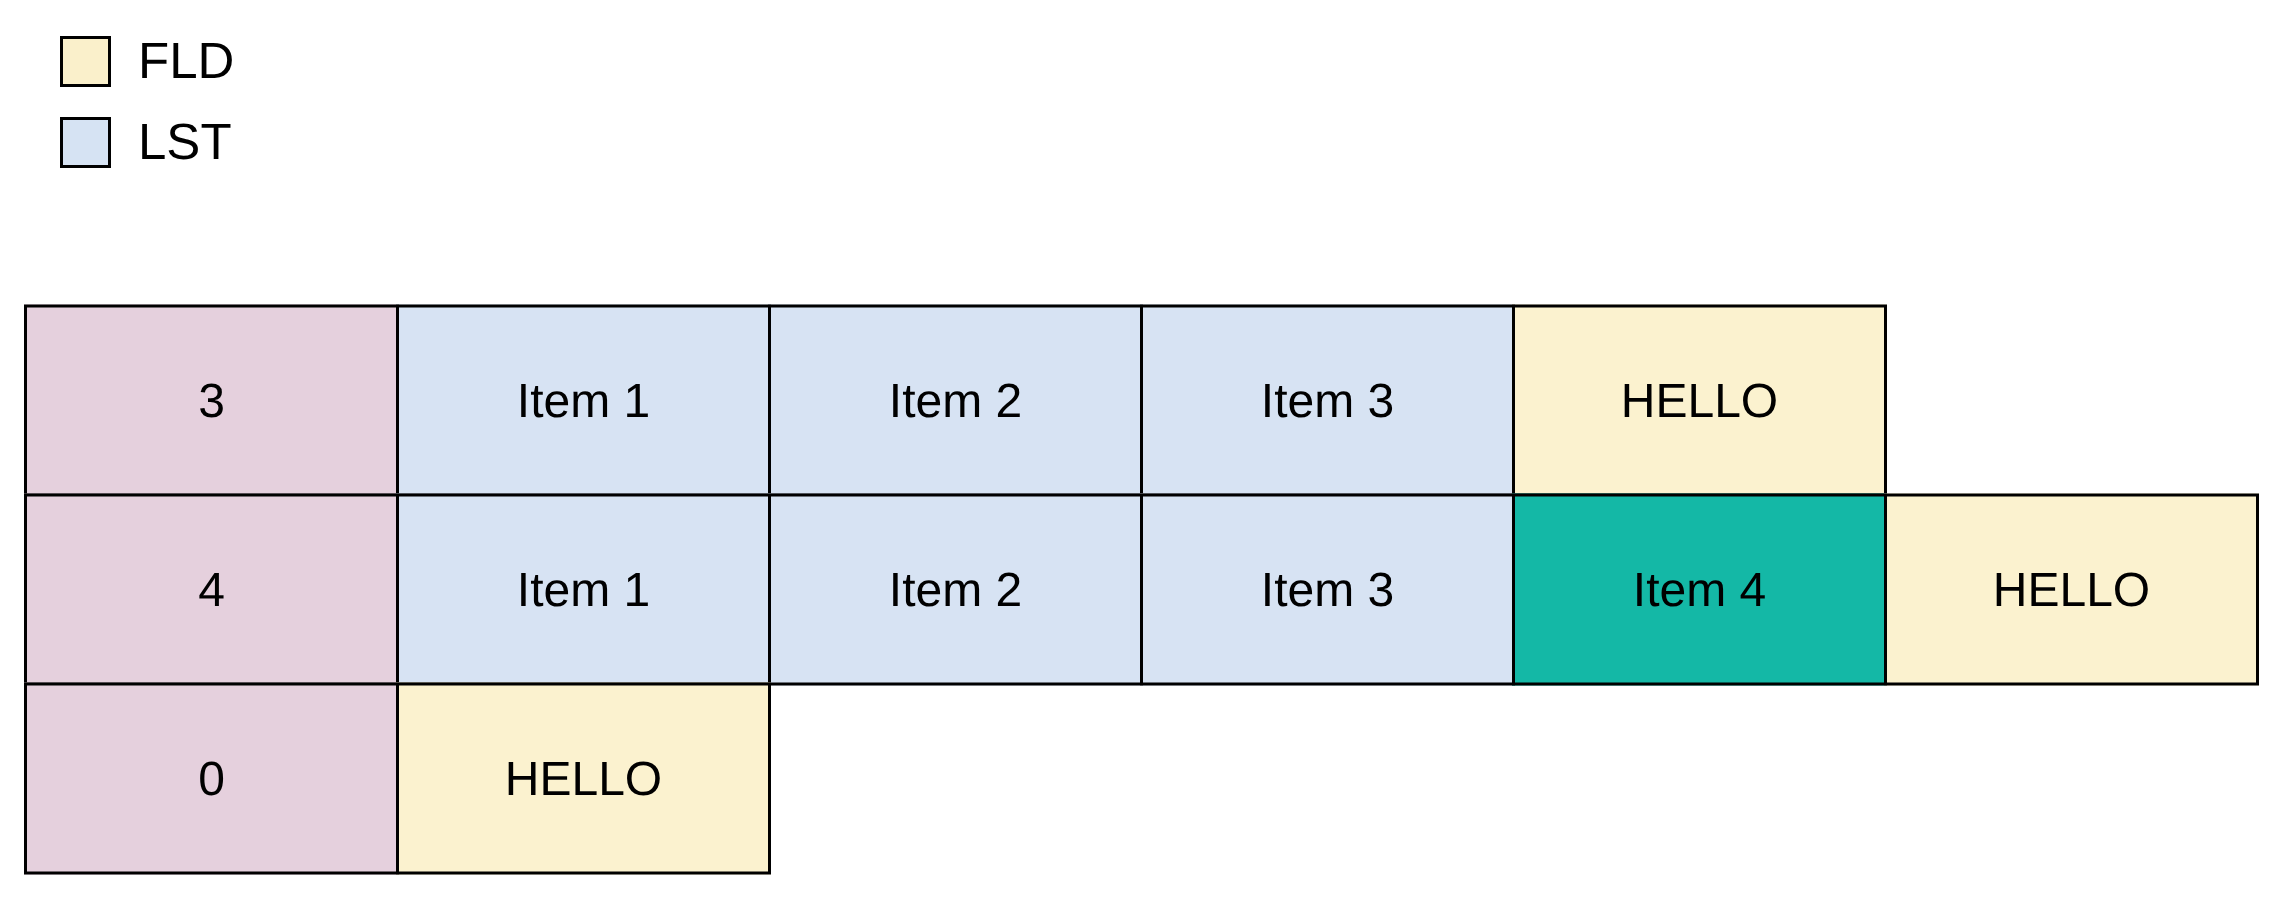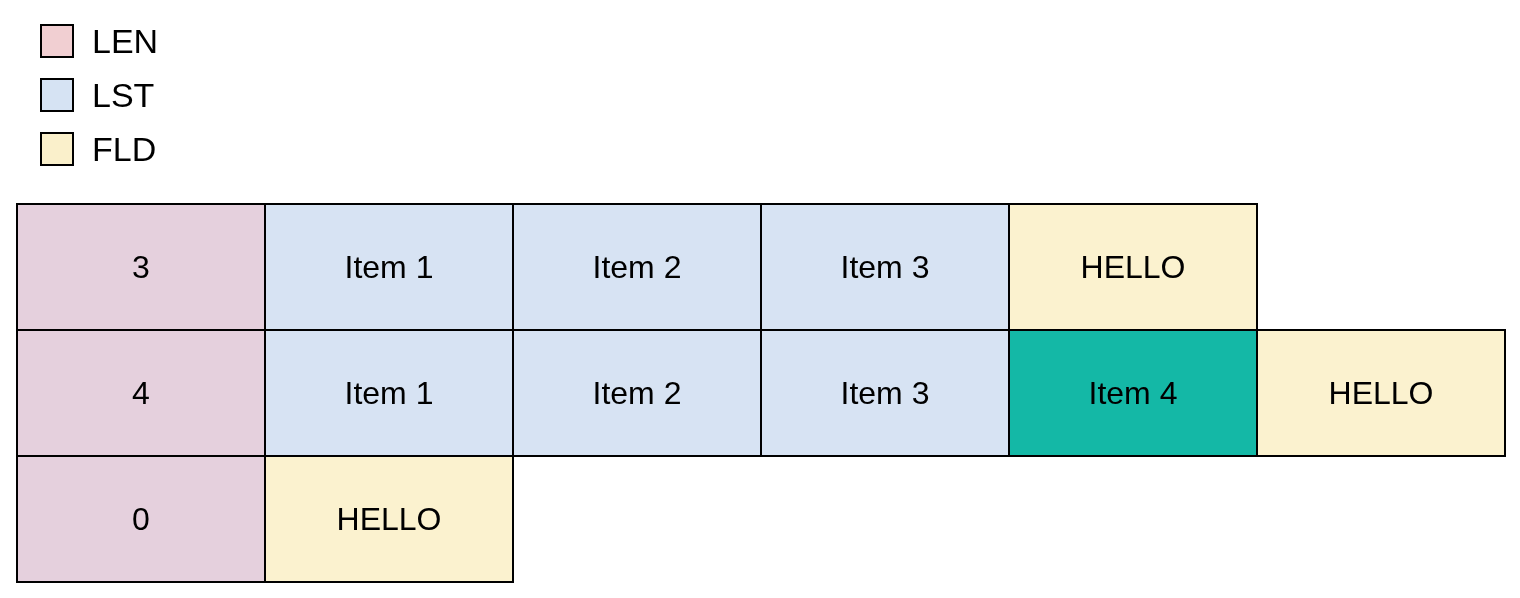--- a/index.html
+++ b/index.html
@@ -65,30 +65,26 @@
   }
   .cell + .cell { margin-left: -2px; }
 </style>
 </head>
 <body>
 
 <div class="canvas">
 
   <div class="legend">
     <div class="legend-item">
-      <div class="legend-swatch" style="background-color: rgb(241, 207, 210);"></div>
-      <div class="legend-label">LEN</div>
+      <div class="legend-swatch" style="background-color: rgb(250, 240, 203);"></div>
+      <div class="legend-label">FLD</div>
     </div>
     <div class="legend-item">
       <div class="legend-swatch" style="background-color: rgb(214, 227, 243);"></div>
       <div class="legend-label">LST</div>
-    </div>
-    <div class="legend-item">
-      <div class="legend-swatch" style="background-color: rgb(250, 240, 203);"></div>
-      <div class="legend-label">FLD</div>
     </div>
   </div>
 
   <div class="table">
 
     <div class="row">
       <div class="cell" style="background-color: rgb(229, 208, 221);">3</div>
       <div class="cell" style="background-color: rgb(215, 227, 243);">Item 1</div>
       <div class="cell" style="background-color: rgb(215, 227, 243);">Item 2</div>
       <div class="cell" style="background-color: rgb(215, 227, 243);">Item 3</div>

